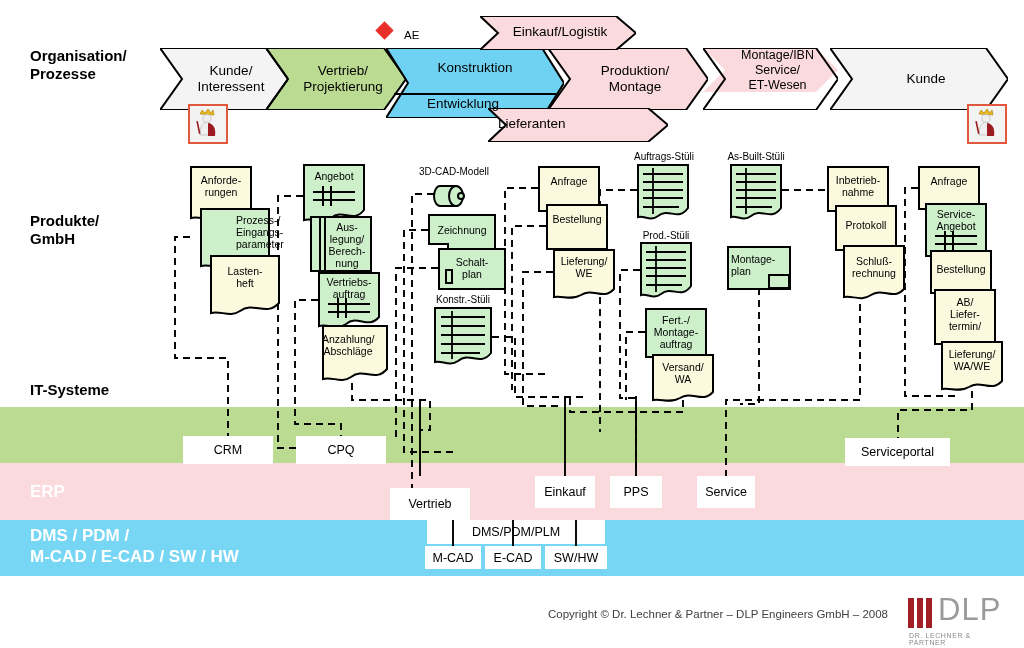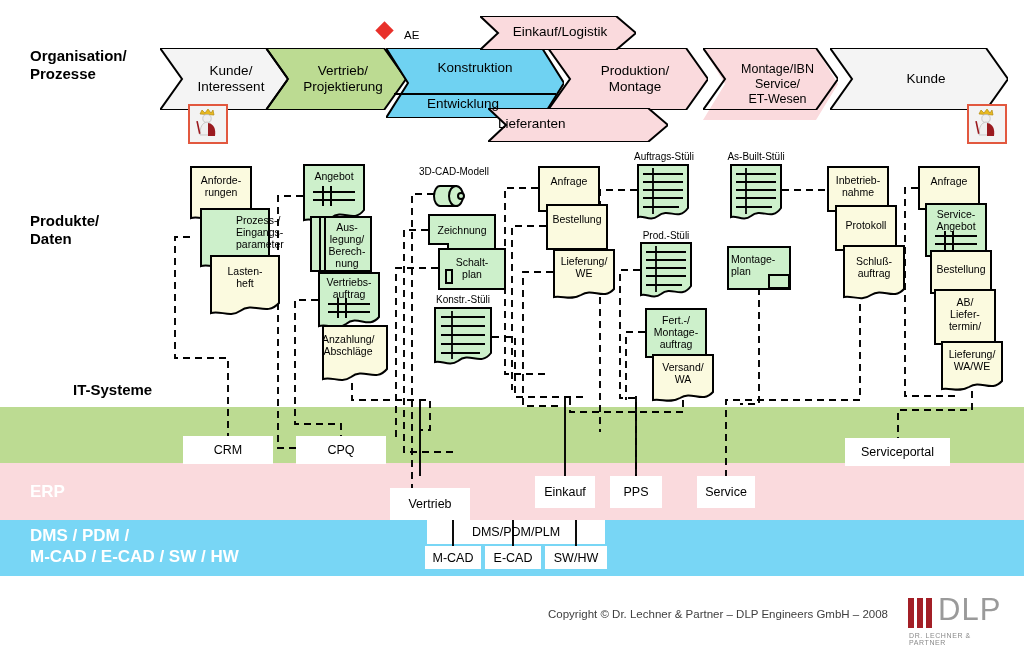--- a/index.html
+++ b/index.html
@@ -70,22 +70,22 @@
 
 <div id="stage">
 
   <div class="band band-green" style="top:407px;height:56px;"></div>
   <div class="band band-pink" style="top:463px;height:57px;"></div>
   <div class="band band-blue" style="top:520px;height:56px;"></div>
 
   <div class="rowlabel" style="left:30px;top:47px;">Organisation/
 Prozesse</div>
   <div class="rowlabel" style="left:30px;top:212px;">Produkte/
-Daten</div>
-  <div class="rowlabel" style="left:30px;top:381px;margin-left:43px;">IT-Systeme</div>
+GmbH</div>
+  <div class="rowlabel" style="left:30px;top:381px;">IT-Systeme</div>
 
   <div class="bandlabel" style="left:30px;top:481px;">ERP</div>
   <div class="bandlabel" style="left:30px;top:525px;">DMS / PDM /
 M-CAD / E-CAD / SW / HW</div>
 
   <svg id="wires">
     <g fill="none" stroke="#000" stroke-width="1.9" stroke-dasharray="7,5">
 
       <path d="M190,237 L175,237 L175,358 L228,358 L228,436"></path>
 
@@ -167,21 +167,21 @@
   <div style="position:absolute;left:498px;top:116px;width:160px;font-size:13.5px;z-index:6;">Lieferanten</div>
 
   <div class="chev chev-pink" style="left:548px;top:48px;width:160px;height:62px;">
     <span class="inner">Produktion/
 Montage</span>
   </div>
   <svg style="position:absolute;left:548px;top:48px;width:160px;height:62px;z-index:2;">
     <polygon points="0,0 138,0 160,31 138,62 0,62 22,31" fill="none" stroke="#000" stroke-width="2"></polygon>
   </svg>
 
-  <div class="chev chev-pink" style="left:703px;top:48px;width:135px;height:72px;font-size:12.5px;line-height:15px;">
+  <div class="chev chev-pink" style="left:703px;top:48px;width:135px;height:44px;font-size:12.5px;line-height:15px;">
     <span class="inner">Montage/IBN
 Service/
 ET-Wesen</span>
   </div>
   <svg style="position:absolute;left:703px;top:48px;width:135px;height:62px;z-index:2;">
     <polygon points="0,0 113,0 135,31 113,62 0,62 22,31" fill="none" stroke="#000" stroke-width="2"></polygon>
   </svg>
 
   <div class="chev chev-grey" style="left:830px;top:48px;width:178px;height:62px;">
     <span class="inner">Kunde</span>
@@ -414,21 +414,21 @@
     <svg width="62" height="46">
         <path d="M1,1 H61 V45 H1 Z" fill="#fbfadf" stroke="#000" stroke-width="2"></path>
       </svg>
     <div class="txt" style="top:14px;">Protokoll</div>
   </div>
   <div class="doc" style="left:843px;top:245px;width:62px;height:56px;z-index:14;">
     <svg width="62" height="56">
         <path d="M1,1 H61 V44 C50,56 40,42 28,50 C18,57 9,50 1,52 Z" fill="#fbfadf" stroke="#000" stroke-width="2"></path>
       </svg>
     <div class="txt" style="top:10px;">Schluß-
-auftrag</div>
+rechnung</div>
   </div>
 
   <div class="doc" style="left:918px;top:166px;width:62px;height:44px;z-index:12;">
     <svg width="62" height="44">
         <path d="M1,1 H61 V43 H1 Z" fill="#fbfadf" stroke="#000" stroke-width="2"></path>
       </svg>
     <div class="txt" style="top:9px;">Anfrage</div>
   </div>
   <div class="doc" style="left:925px;top:203px;width:62px;height:54px;z-index:13;">
     <svg width="62" height="54">

